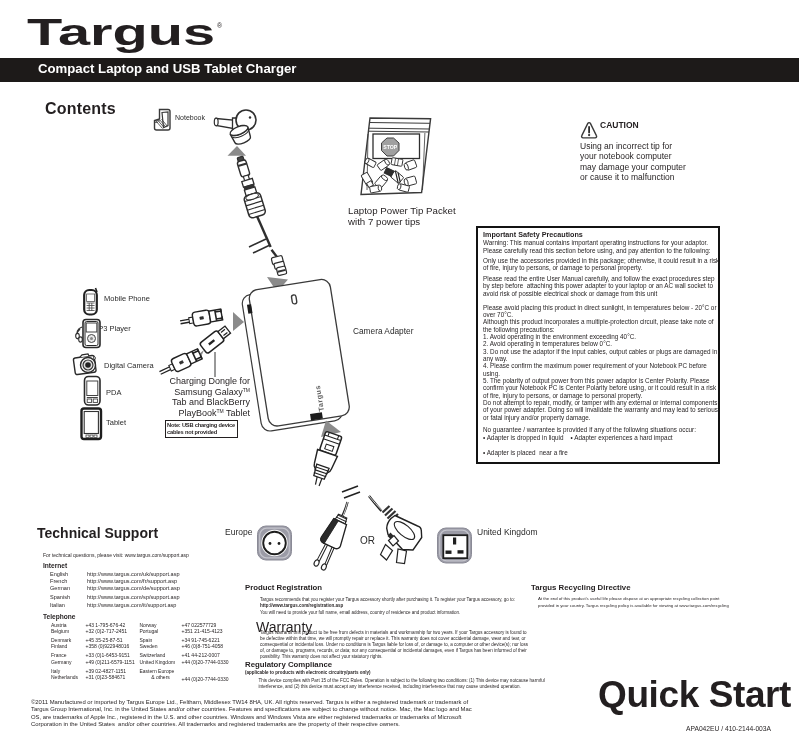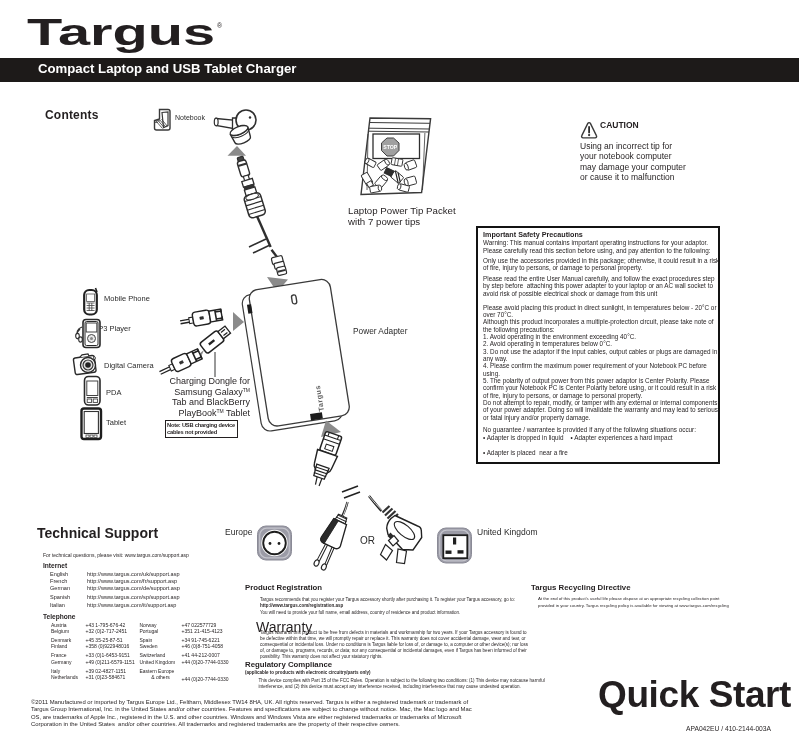--- a/index.html
+++ b/index.html
@@ -13,31 +13,31 @@
 <body>
 
 <div class="abs" style="left:27px;top:14px;font-weight:bold;font-size:37px;line-height:37px;color:#231f20;transform:scaleX(1.56);transform-origin:0 0;">Targus</div>
 
 <div class="abs" style="left:217px;top:22px;font-size:7px;color:#231f20;">®</div>
 
 <div class="abs" style="left:0;top:58px;width:799px;height:24px;background:#1d1a19;"></div>
 
 <div class="abs" style="left:16px;top:61px;font-weight:bold;font-size:13.2px;color:#fff;margin-left:22px;">Compact Laptop and USB Tablet Charger</div>
 
-<div class="abs" style="left:45px;top:108px;font-weight:bold;font-size:12px;letter-spacing:.2px;">Contents</div>
+<div class="abs" style="left:45px;top:100px;font-weight:bold;font-size:16px;letter-spacing:.2px;">Contents</div>
 
 <div class="lbl" style="left:175px;top:114px;font-size:7px;">Notebook</div>
 
 <div class="abs" style="left:600px;top:119.5px;font-weight:bold;font-size:8.5px;">CAUTION</div>
 
 <div class="abs" style="left:580px;top:141px;font-size:8.5px;line-height:10.3px;">Using an incorrect tip for<br>your notebook computer<br>may damage your computer<br>or cause it to malfunction</div>
 
 <div class="abs" style="left:348px;top:205px;font-size:9.7px;line-height:11.2px;">Laptop Power Tip Packet<br>with 7 power tips</div>
 
-<div class="lbl" style="left:353px;top:325.5px;font-size:8.3px;">Power Adapter</div>
+<div class="lbl" style="left:353px;top:325.5px;font-size:8.3px;">Camera Adapter</div>
 
 <div class="lbl" style="left:104px;top:294px;font-size:7.5px;">Mobile Phone</div>
 <div class="lbl" style="left:92px;top:324px;font-size:7.5px;">MP3 Player</div>
 <div class="lbl" style="left:104px;top:361px;font-size:7.5px;">Digital Camera</div>
 <div class="lbl" style="left:106px;top:388px;font-size:7.5px;">PDA</div>
 <div class="lbl" style="left:106px;top:418px;font-size:7.5px;">Tablet</div>
 
 <div class="abs" style="left:160px;top:377px;width:90px;text-align:right;font-size:9px;line-height:9.4px;">Charging Dongle for<br>Samsung Galaxy<span style="font-size:5px;vertical-align:3px;">TM</span><br>Tab and BlackBerry<br>PlayBook<span style="font-size:5px;vertical-align:3px;">TM</span> Tablet</div>
 
 <div class="abs" style="left:164.5px;top:419.5px;border:1px solid #231f20;font-size:5.7px;font-weight:bold;line-height:7.2px;padding:1px 1.5px;letter-spacing:-0.2px;white-space:nowrap;">Note: USB charging device<br>cables not provided</div>

